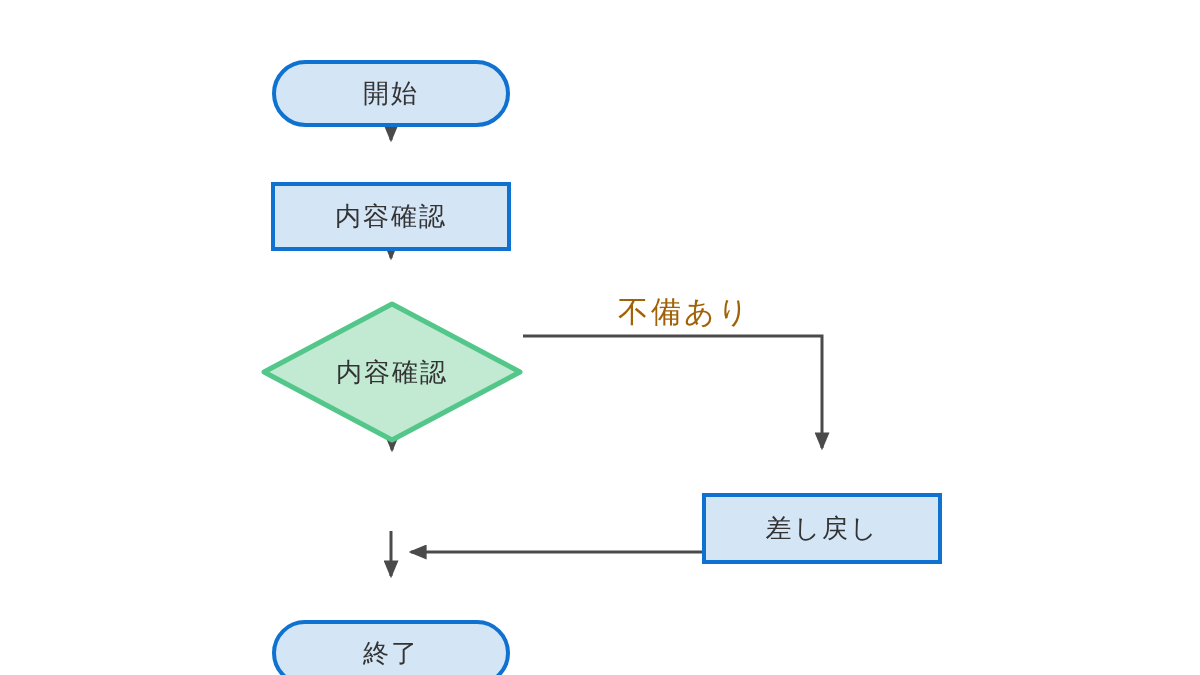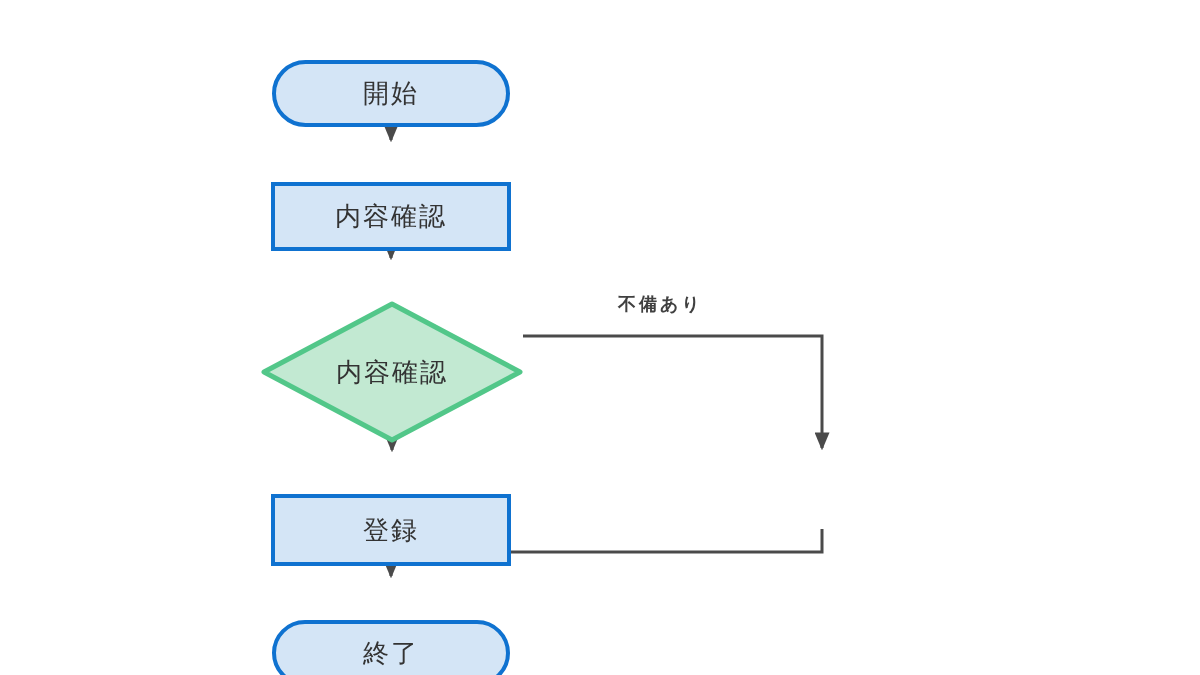--- a/index.html
+++ b/index.html
@@ -53,23 +53,23 @@
   }
   .decision .decision-shape {
     fill: #c2e9d2;
     stroke: #52c789;
     stroke-width: 5;
     stroke-linejoin: round;
   }
   .decision .node-label { position: relative; text-align: center; }
   .edge-label {
     position: absolute;
-    color: #404040;
-    font-weight: bold;
-    font-size: 18px;
+    color: #a16207;
+    font-weight: normal;
+    font-size: 30px;
     letter-spacing: 3px;
     white-space: nowrap;
   }
 </style>
 </head>
 <body>
 
 <div class="canvas">
 
   <svg class="edge-layer" width="1200" height="675" viewBox="0 0 1200 675" xmlns="http://www.w3.org/2000/svg">
@@ -94,24 +94,24 @@
     <span class="node-label">内容確認</span>
   </div>
 
   <div class="node decision" style="left:259px; top:264px; width:266px; height:144px;">
     <svg viewBox="0 0 266 144">
       <polygon class="decision-shape" points="133,4 261,72 133,140 5,72"></polygon>
     </svg>
     <span class="node-label">内容確認</span>
   </div>
 
-  <div class="node blue" style="left:271px; top:458px; width:240px; height:72px;">
-    <span class="node-label">登録</span>
+
+  <div class="node blue" style="left:702px; top:457px; width:240px; height:71px;">
+    <span class="node-label">差し戻し</span>
   </div>
-
 
   <div class="node blue stadium" style="left:272px; top:584px; width:238px; height:66px;">
     <span class="node-label">終了</span>
   </div>
 
   <div class="edge-label" style="left:618px; top:292px;">不備あり</div>
 
 
 </div>
 

